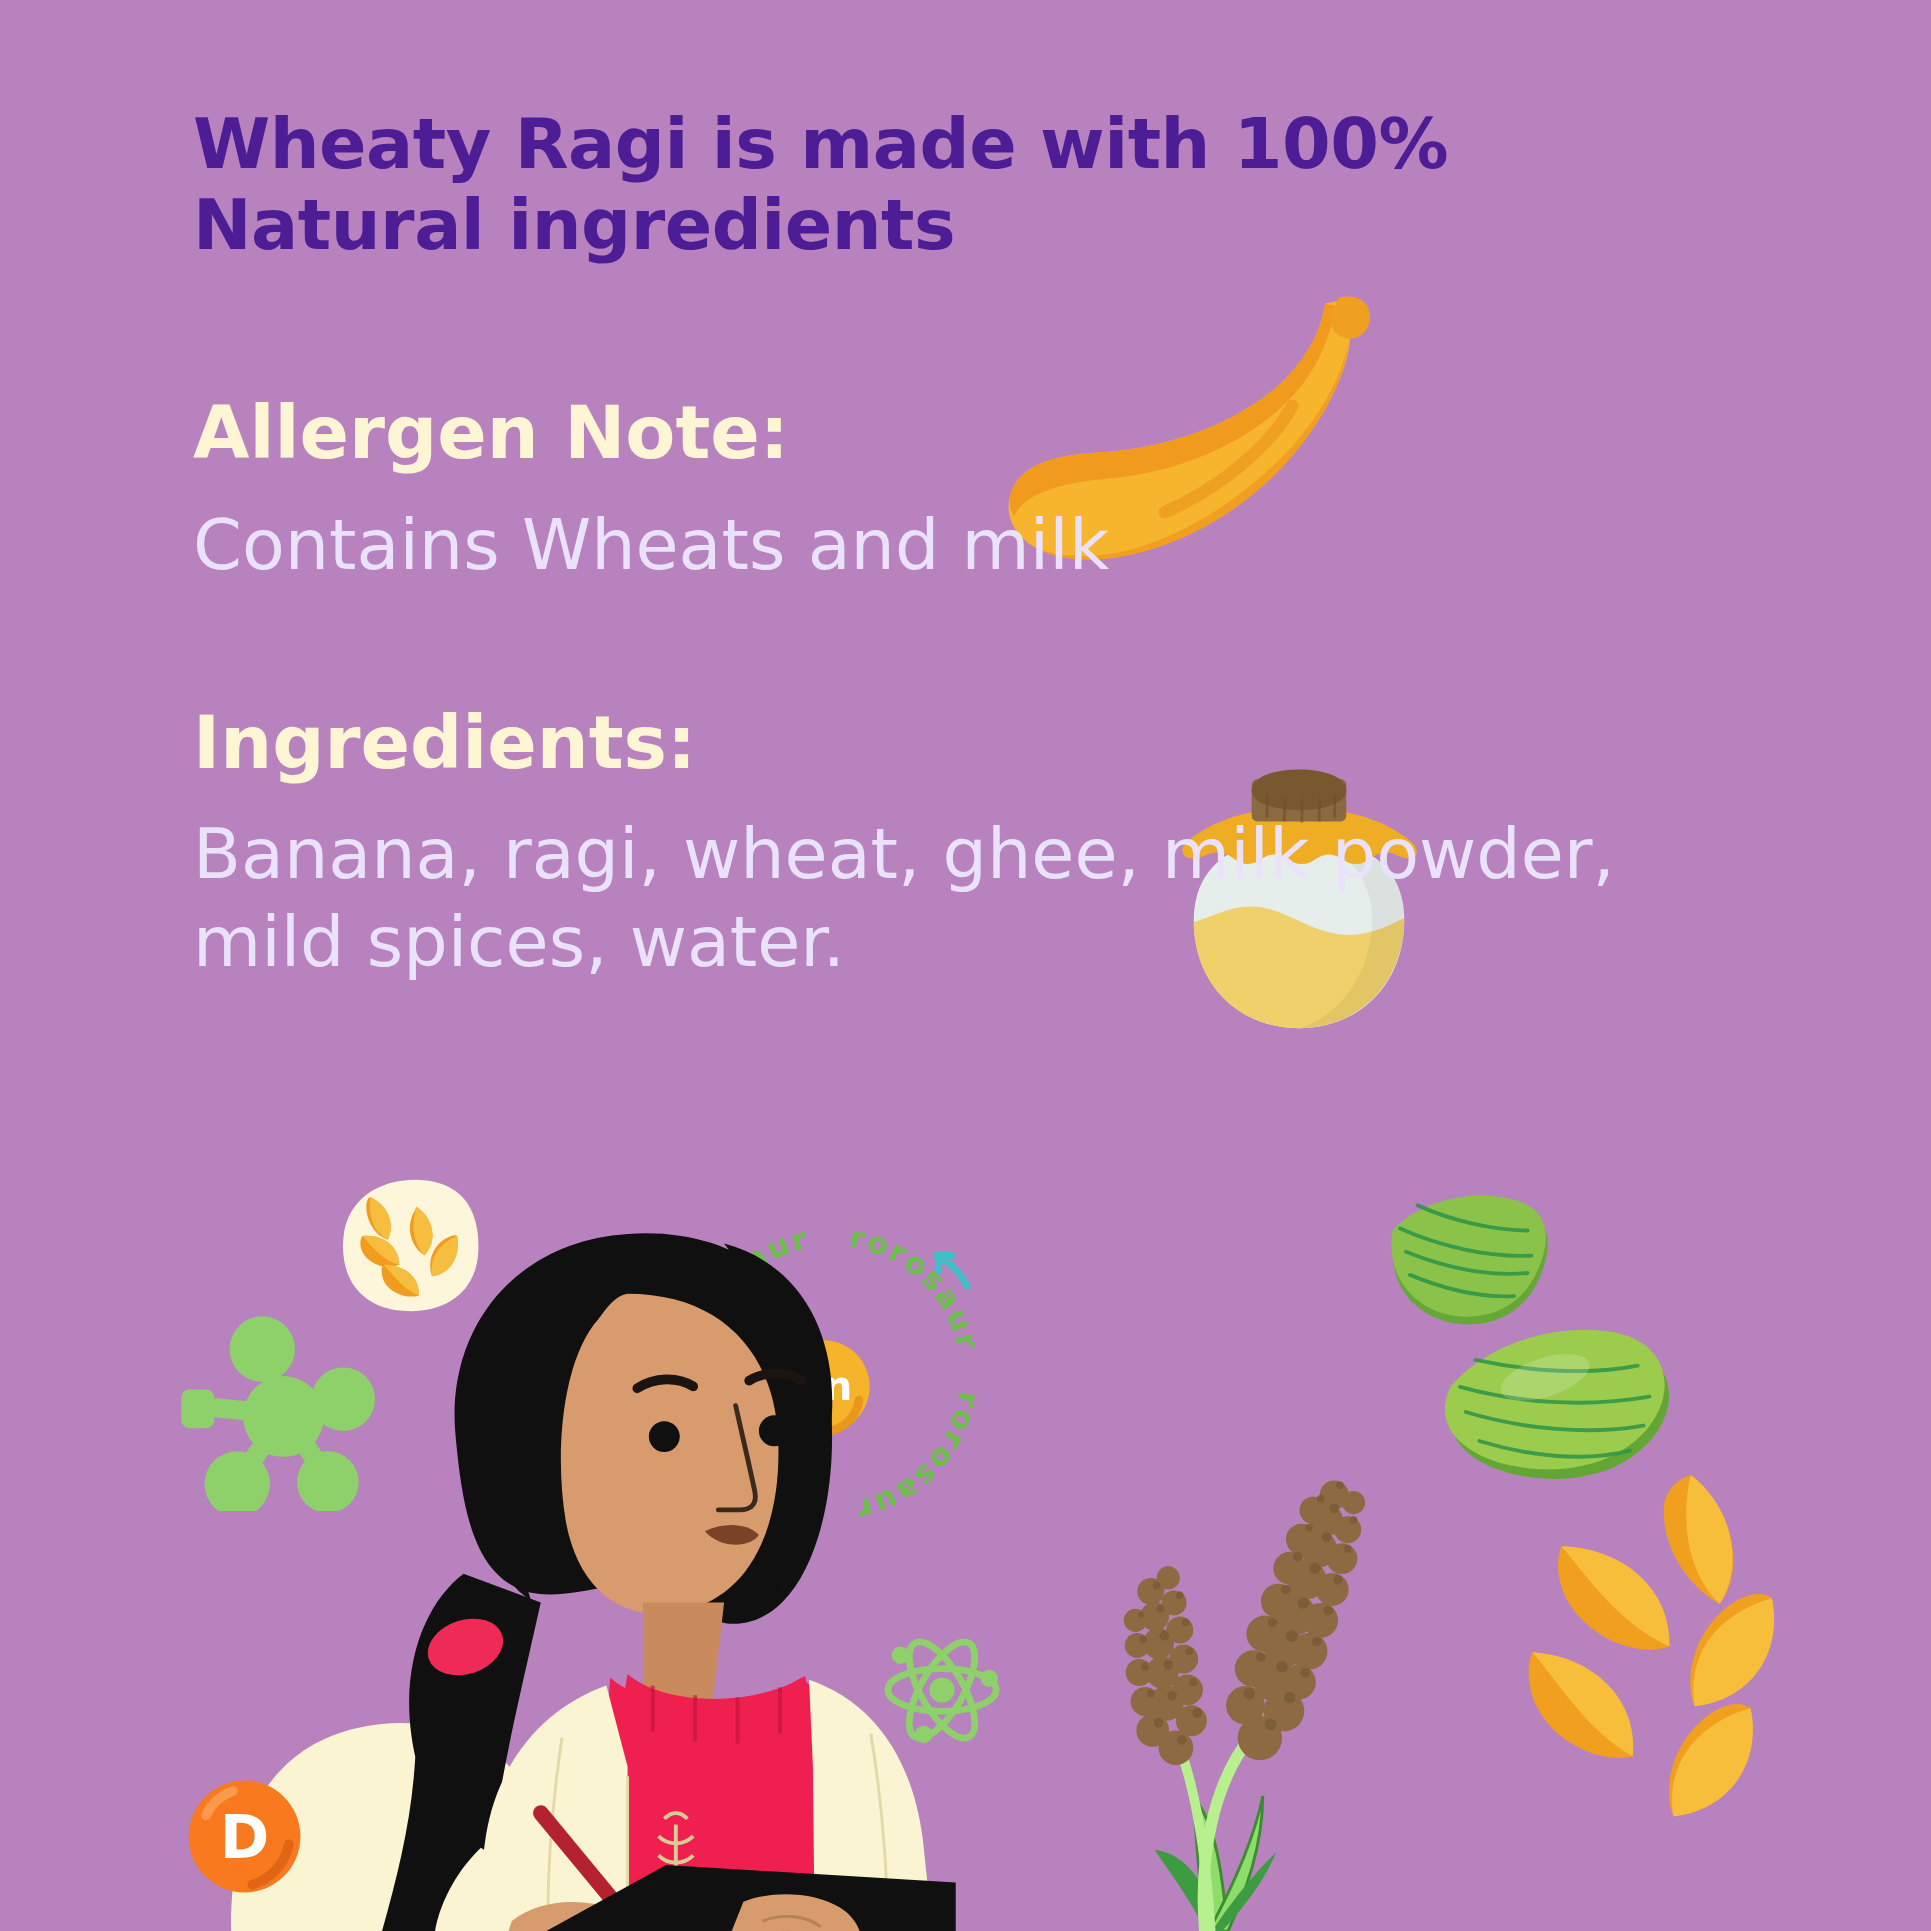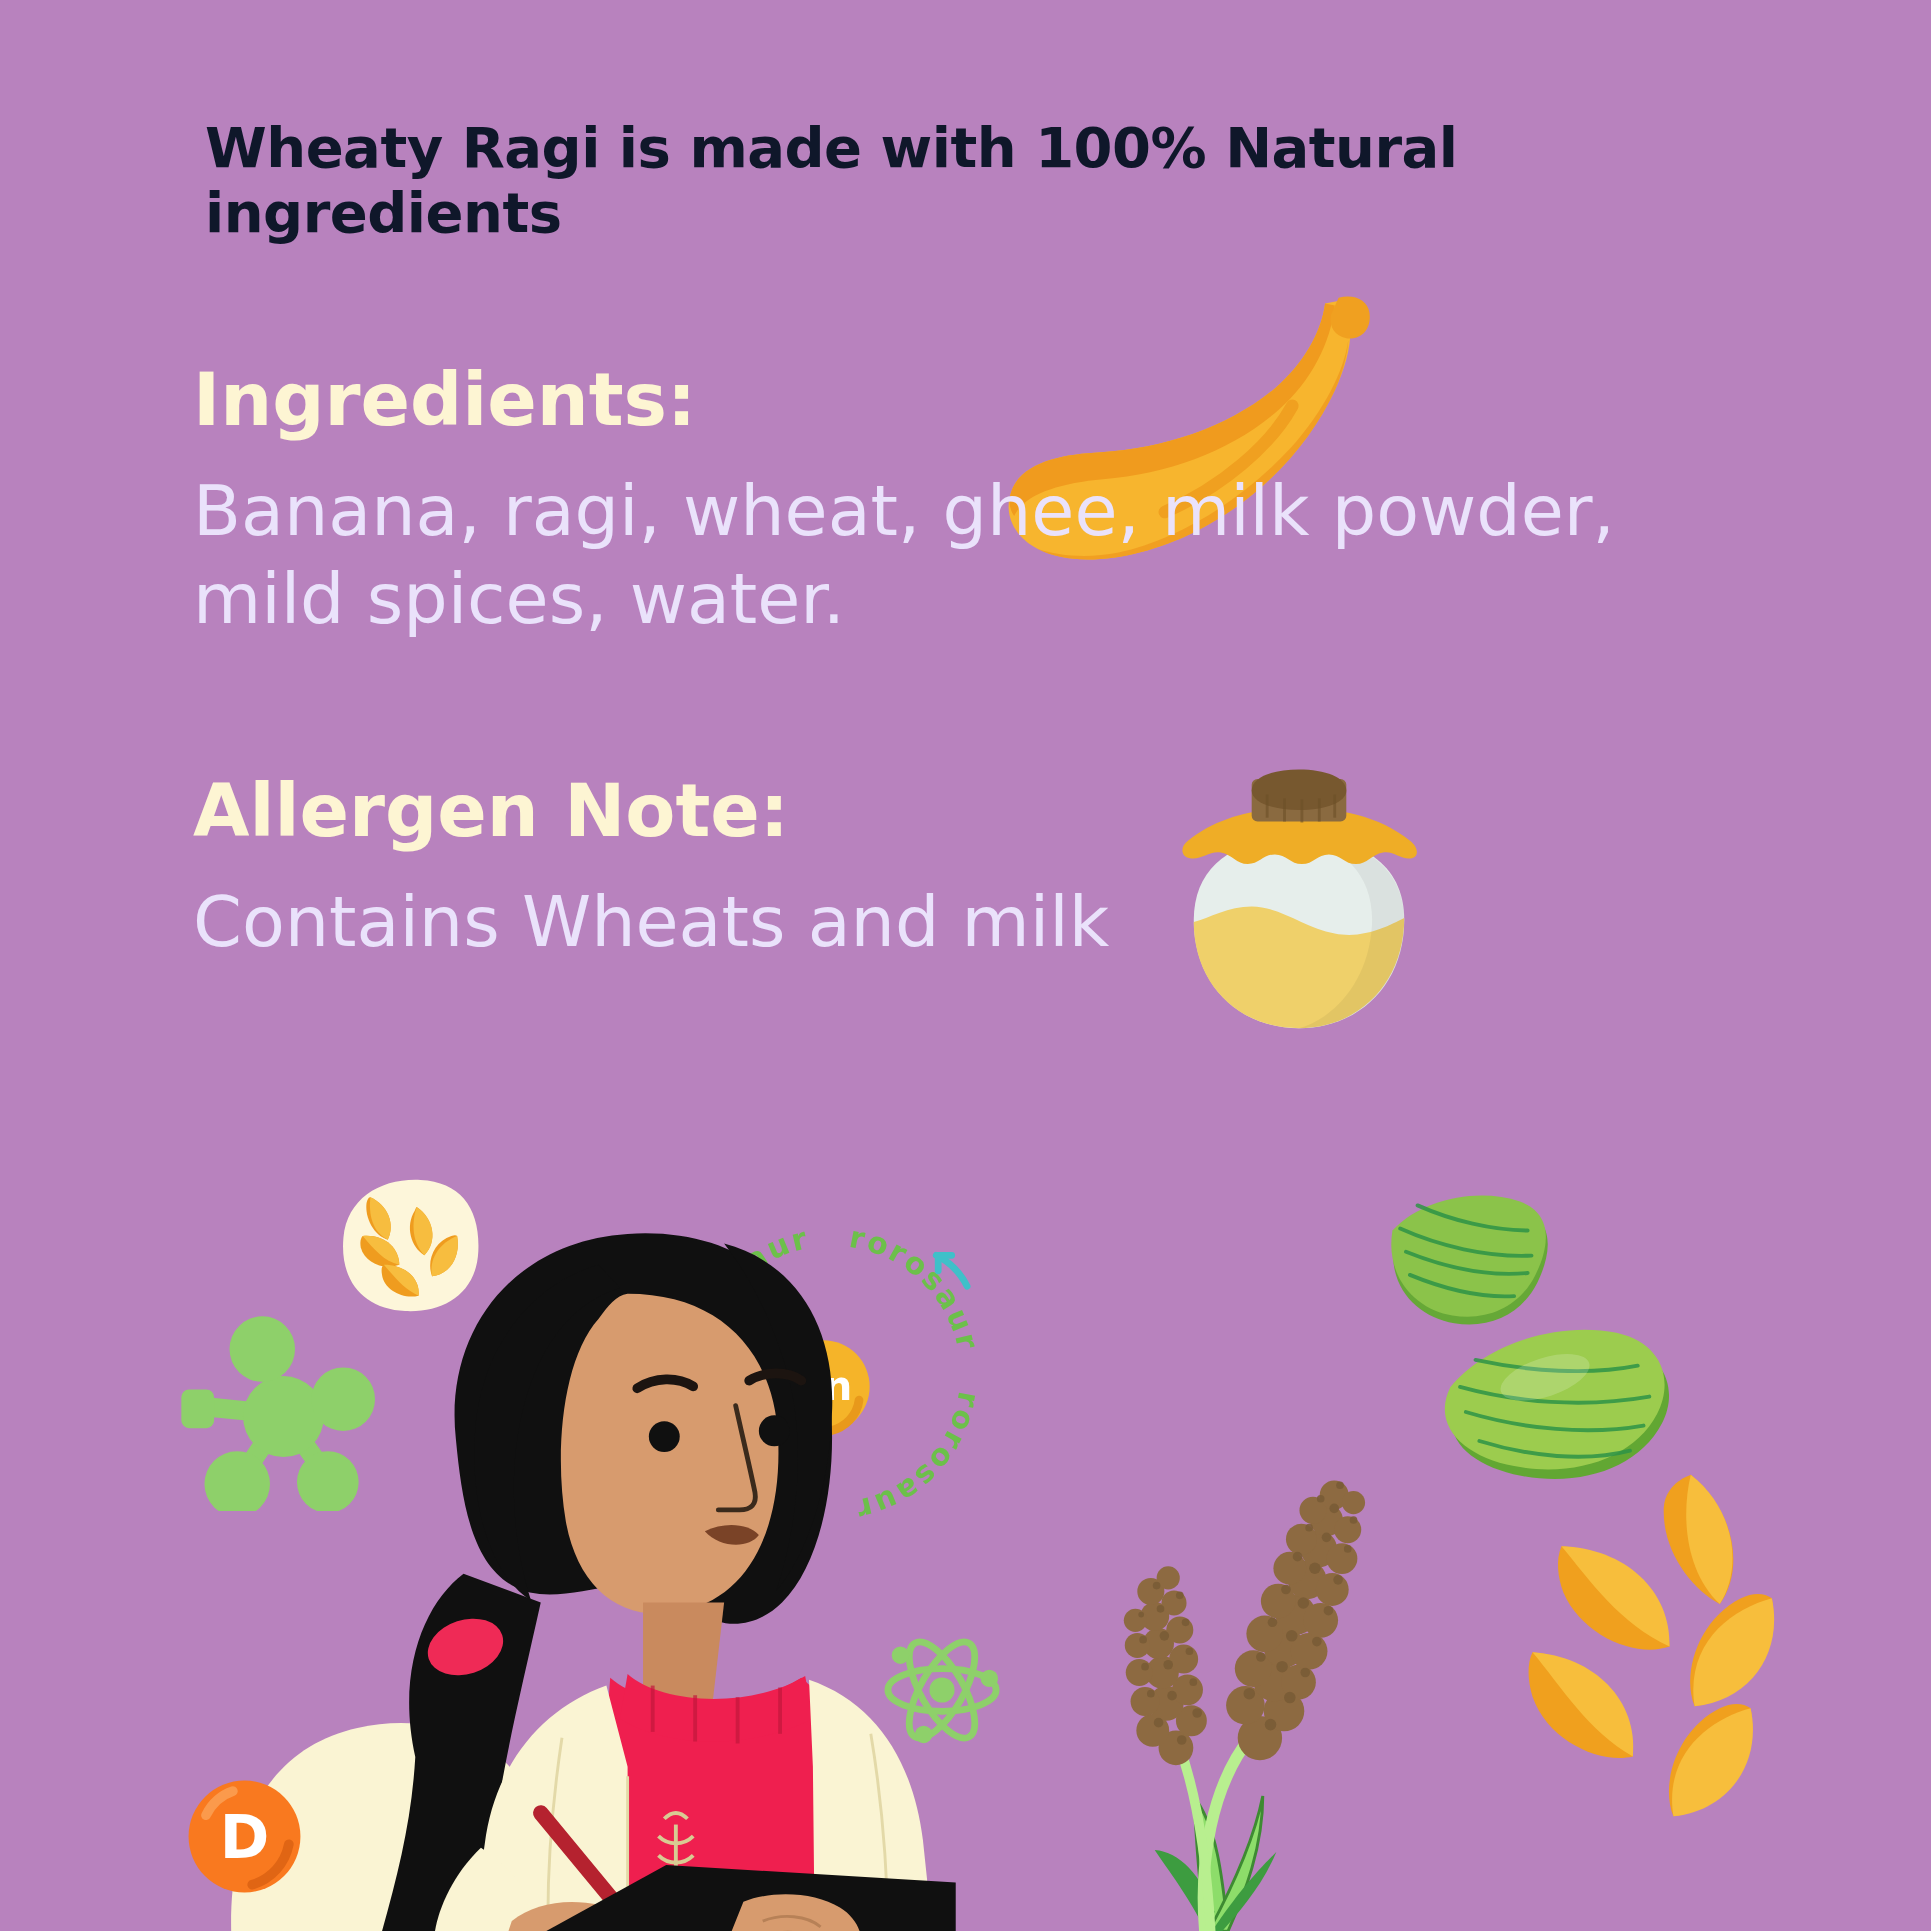--- a/index.html
+++ b/index.html
@@ -21,25 +21,25 @@
   .text-col {
     position: absolute;
     left: 193px;
     top: 104px;
     width: 1583px;
     z-index: 40;
   }
   .headline {
     font-family: "DejaVu Sans", sans-serif;
     font-weight: 700;
-    font-size: 56px;
+    font-size: 70px;
     line-height: 1.16;
-    color: #0f172a;
+    color: #4c1d95;
     letter-spacing: -0.5px;
-    margin: 12px;
+    margin: 0;
     max-width: 1429px;
   }
   .section { margin-top: 0; }
   .sec-ingredients { margin-top: 114px; }
   .sec-allergen { margin-top: 127px; }
 
   .sec-label {
     font-family: "DejaVu Sans", sans-serif;
     font-weight: 700;
     font-size: 73px;
@@ -438,26 +438,26 @@
       <path d="M30 48 C36 36 46 27 58 23" stroke="#fb9a4c" stroke-width="10" fill="none" stroke-linecap="round"></path>
       <path d="M116 78 C112 98 98 114 78 120" stroke="#e06514" stroke-width="10" fill="none" stroke-linecap="round"></path>
       <text x="70" y="92" text-anchor="middle" font-family="DejaVu Sans, sans-serif" font-size="62" font-weight="700" fill="#ffffff">D</text>
     </svg>
   </div>
 
   <div class="text-col">
 
     <h1 class="headline">Wheaty Ragi is made with 100% Natural ingredients</h1>
 
+    <div class="section sec-allergen">
+      <div class="sec-label"><span>Allergen Note</span><span class="colon">:</span></div>
+      <p class="sec-body">Contains Wheats and milk</p>
+    </div>
+
     <div class="section sec-ingredients">
       <div class="sec-label"><span>Ingredients</span><span class="colon">:</span></div>
       <p class="sec-body">Banana, ragi, wheat, ghee, milk powder, mild spices, water.</p>
     </div>
 
-    <div class="section sec-allergen">
-      <div class="sec-label"><span>Allergen Note</span><span class="colon">:</span></div>
-      <p class="sec-body">Contains Wheats and milk</p>
-    </div>
-
   </div>
 
 </div>
 
 
 </body></html>

